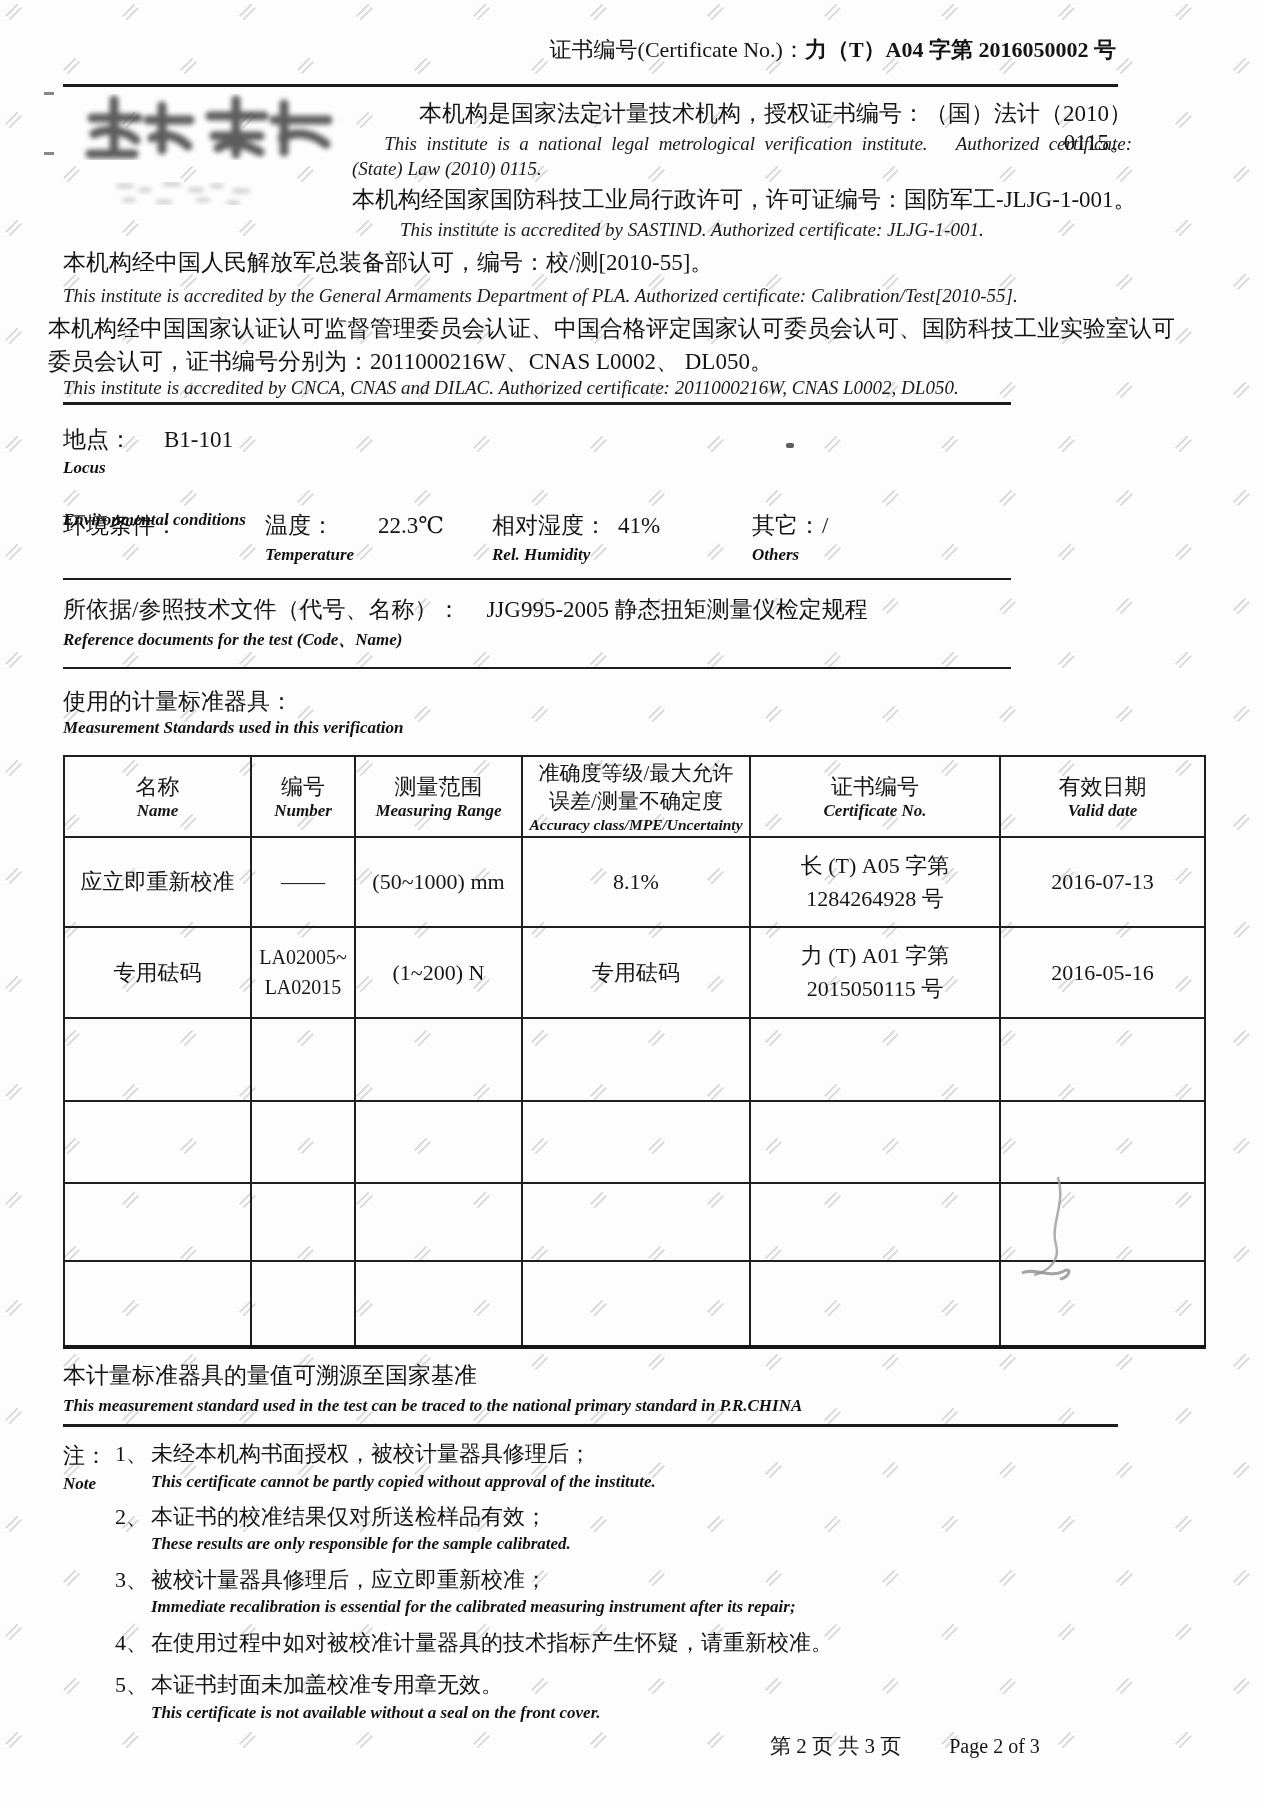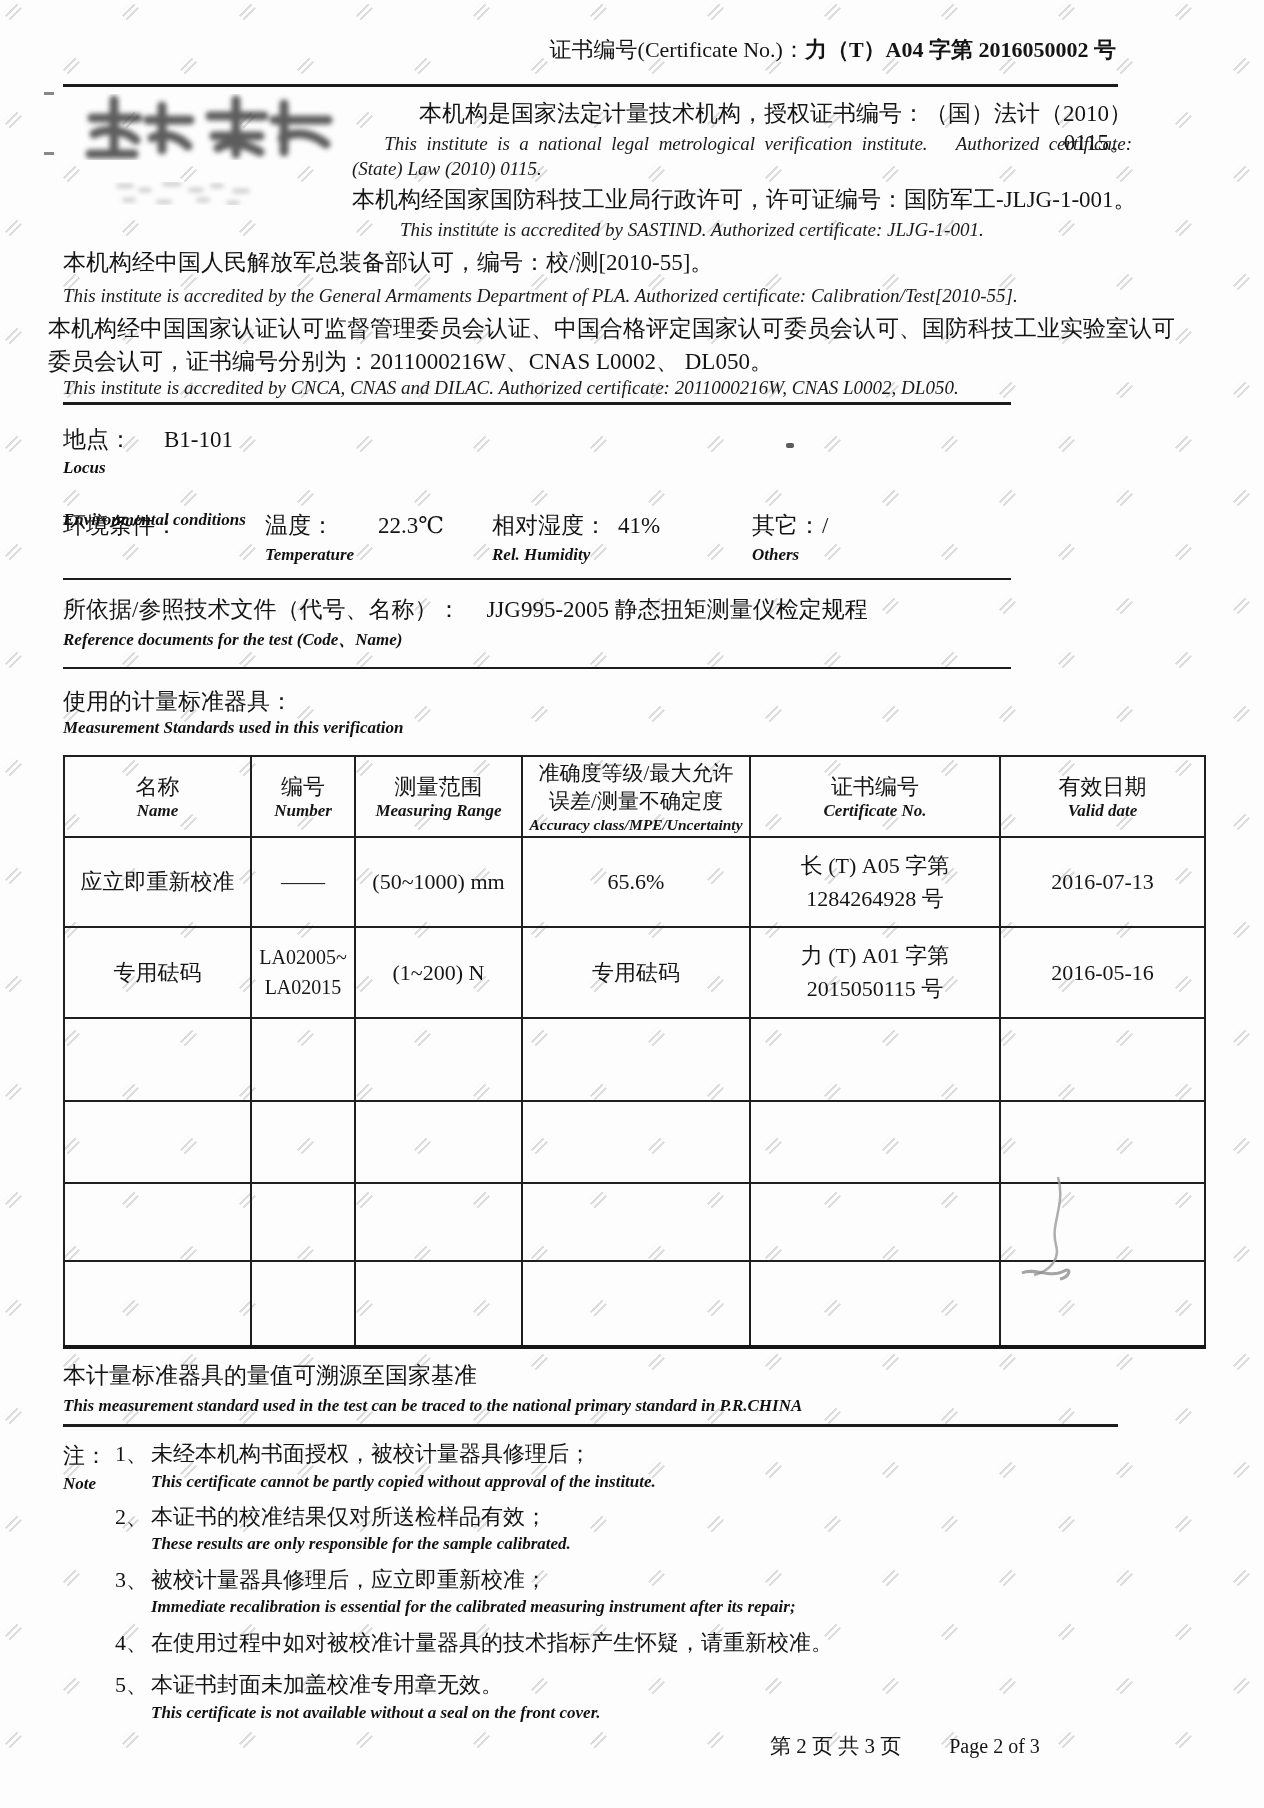--- a/index.html
+++ b/index.html
@@ -529,21 +529,21 @@
           </th>
       <th>
             <div class="th-zh">有效日期</div>
             <div class="th-en">Valid date</div>
           </th>
     </tr>
     <tr style="height:90px">
       <td class="cell">应立即重新校准</td>
       <td class="cell">——</td>
       <td class="cell">(50~1000) mm</td>
-      <td class="cell">65.6%</td>
+      <td class="cell">8.1%</td>
       <td class="cell pre">长 (T) A05 字第
 1284264928 号</td>
       <td class="cell">2016-07-13</td>
     </tr>
     <tr style="height:91px">
       <td class="cell">专用砝码</td>
       <td class="cell pre" style="font-size:20px;">LA02005~
 LA02015</td>
       <td class="cell">(1~200) N</td>
       <td class="cell">专用砝码</td>

